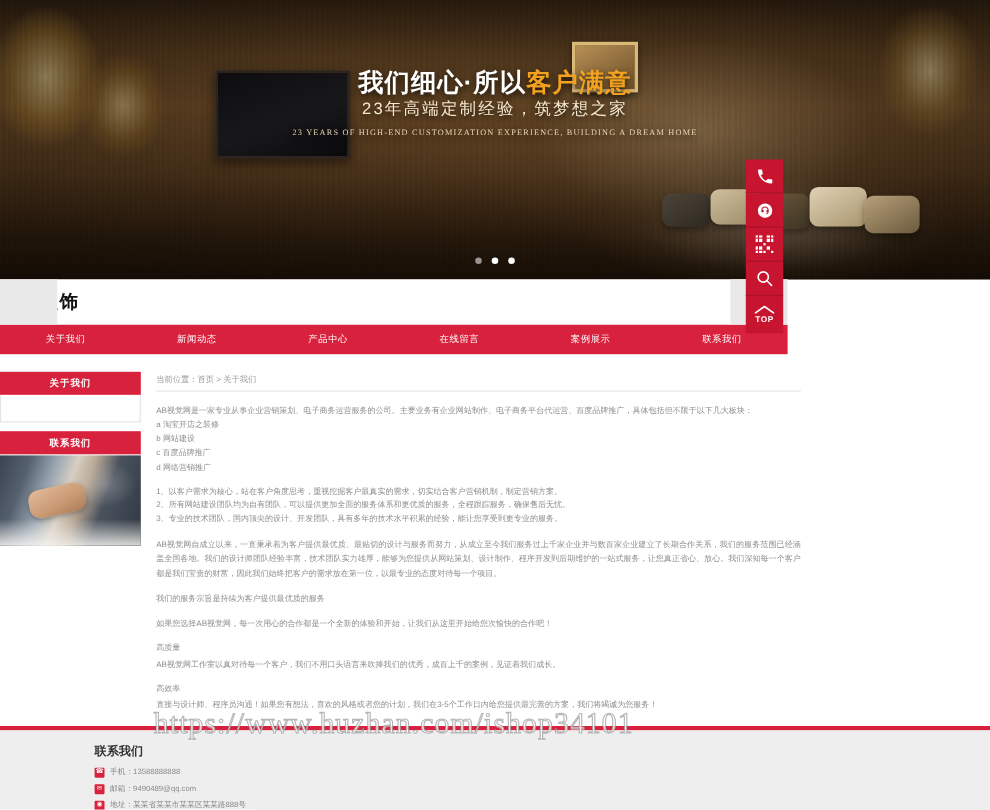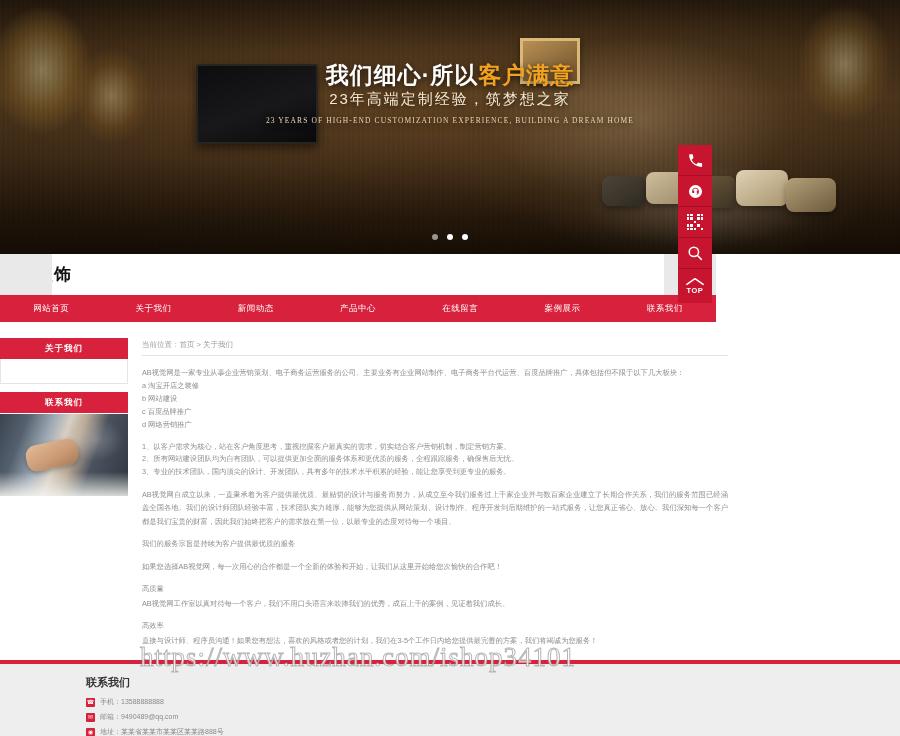--- a/index.html
+++ b/index.html
@@ -263,21 +263,20 @@
   </div>
 
   <div class="logobar">
     <div class="logobar-left"></div>
     <div class="logobar-right"></div>
     <div class="logo-title">家装装饰</div>
   </div>
 
   <div class="nav">
     <div class="nav-inner">
-      <div class="nav-item">网站首页</div>
       <div class="nav-item">关于我们</div>
       <div class="nav-item">新闻动态</div>
       <div class="nav-item">产品中心</div>
       <div class="nav-item">在线留言</div>
       <div class="nav-item">案例展示</div>
       <div class="nav-item">联系我们</div>
     </div>
   </div>
 
   <div class="main">

